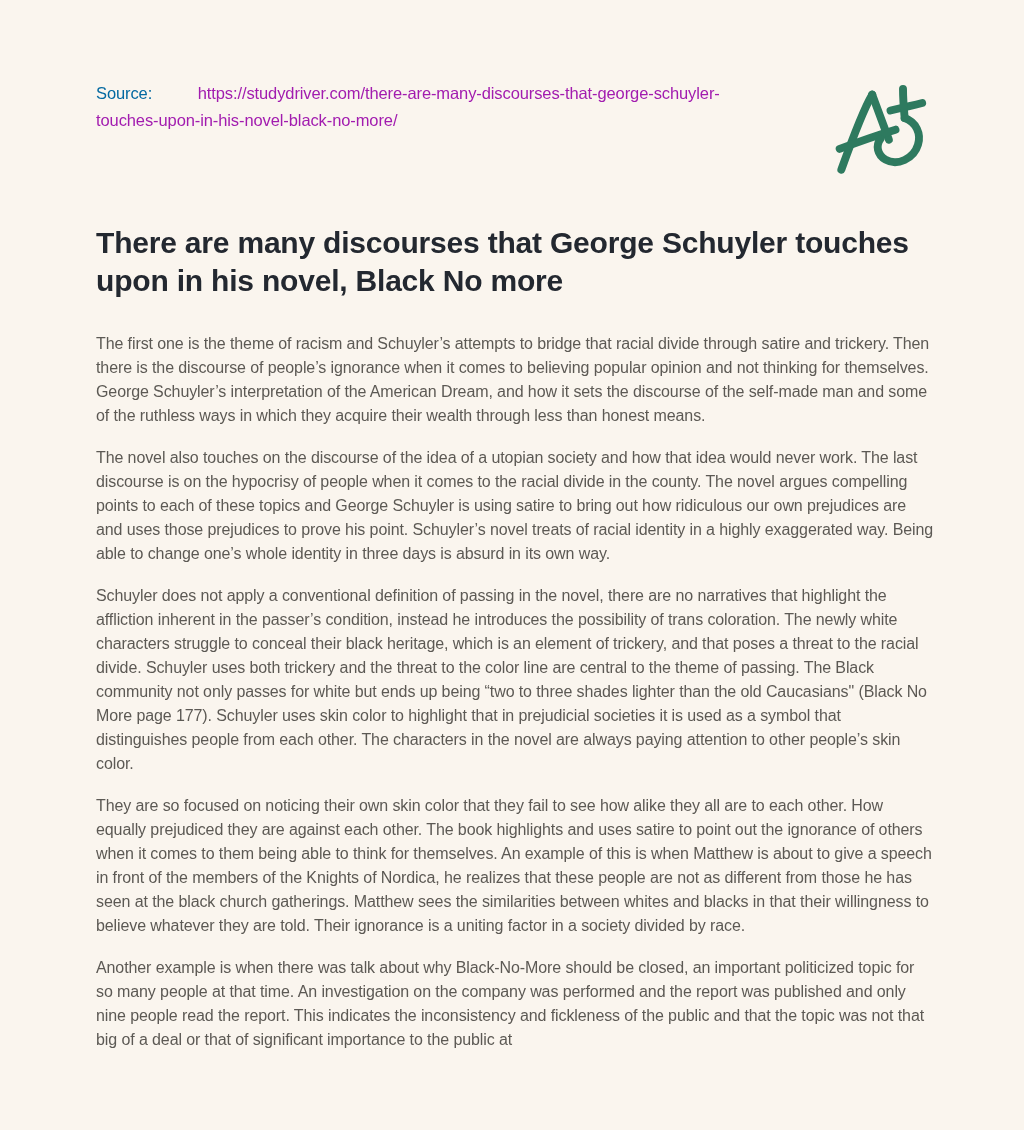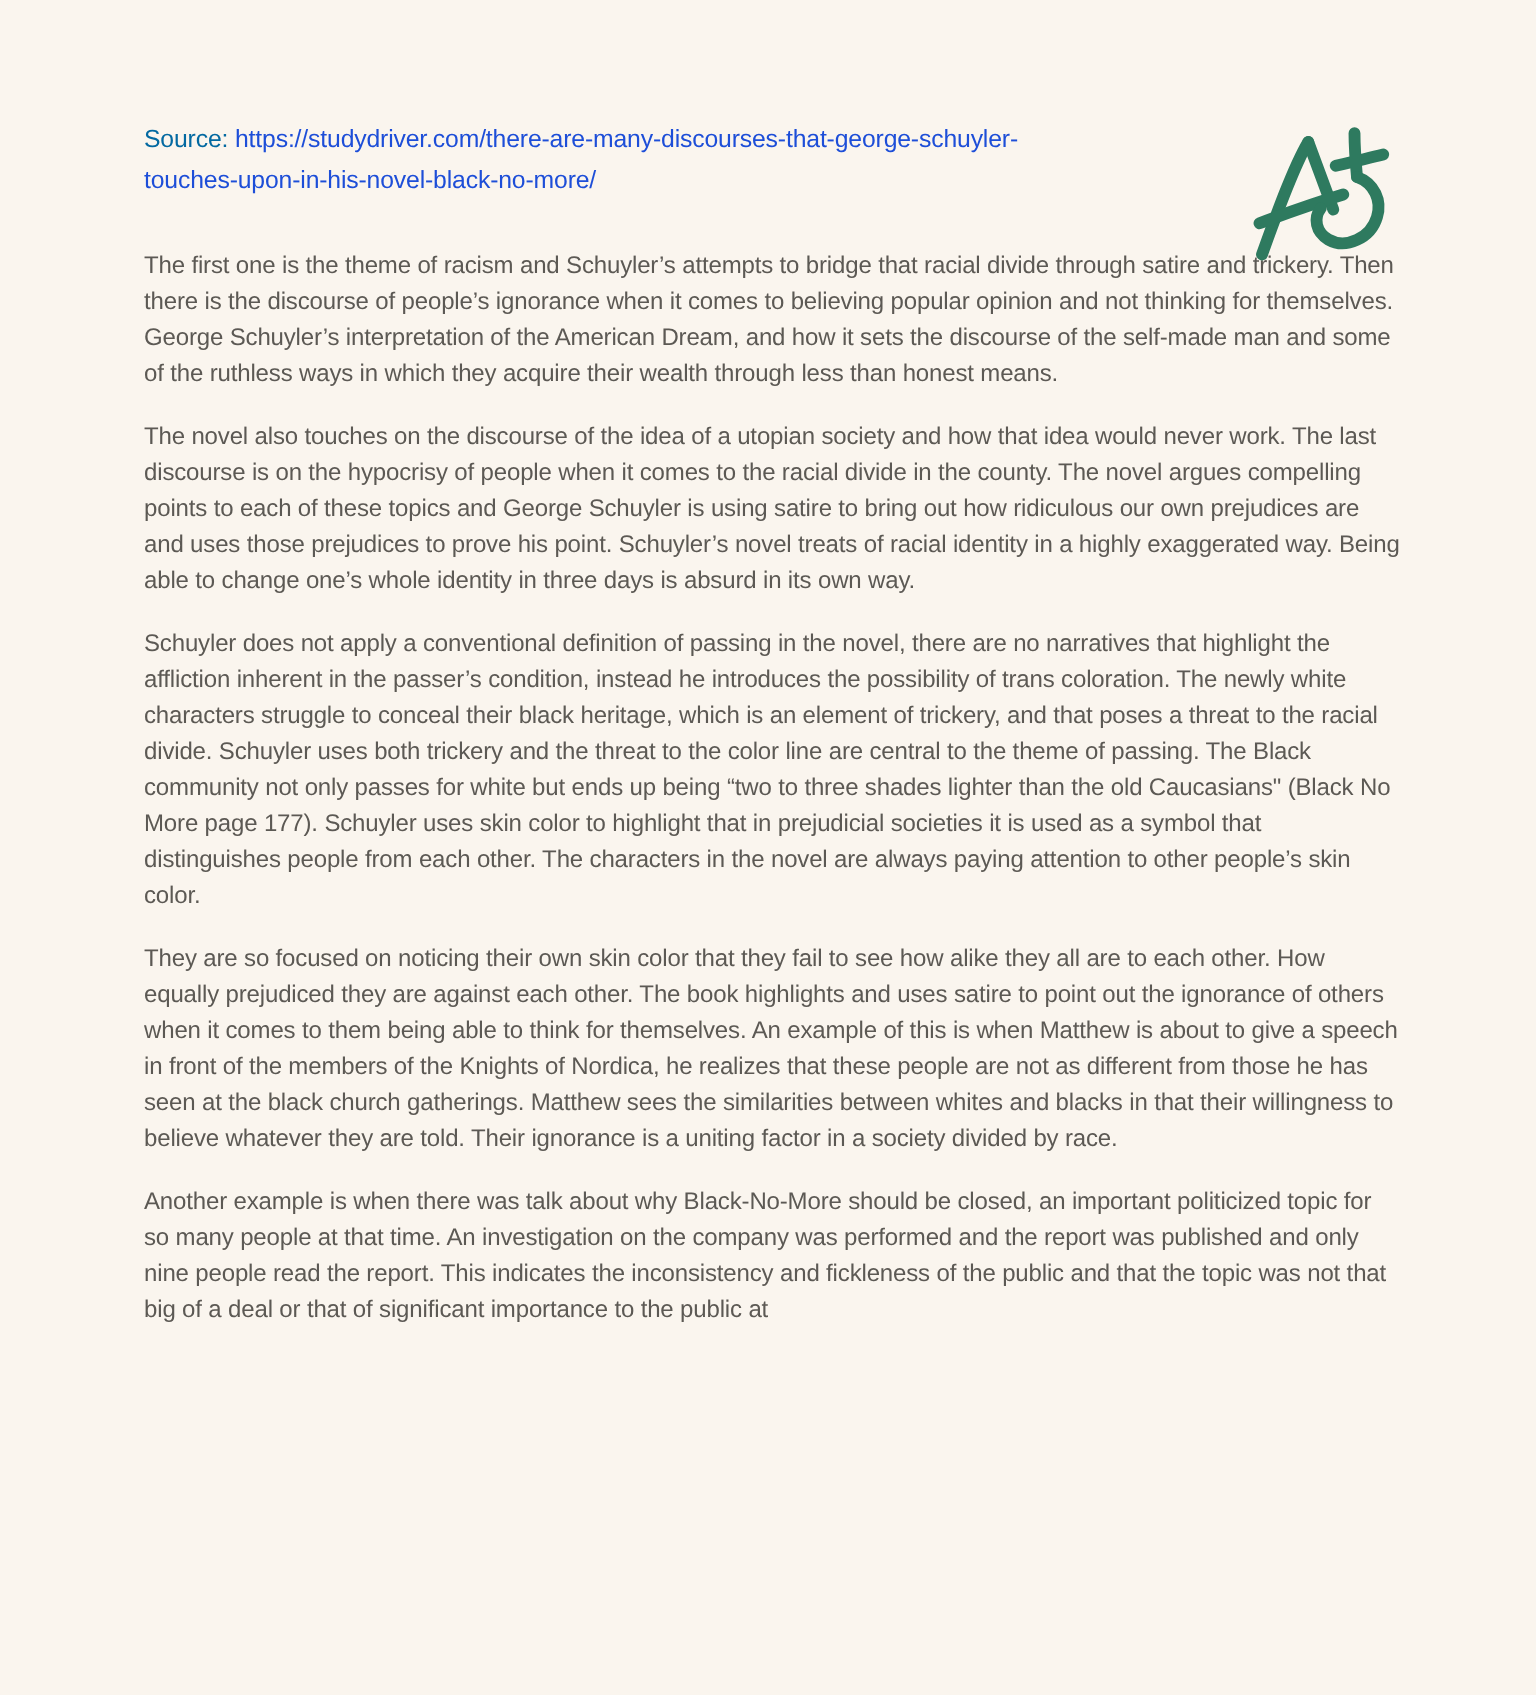--- a/index.html
+++ b/index.html
@@ -35,23 +35,24 @@
     margin: 18px 0 0 0;
     max-width: 640px;
     font-size: 16.5px;
     line-height: 27px;
     letter-spacing: -0.1px;
   }
   .source-label {
     color: #0369a1;
   }
   .source-link {
-    color: #1d4ed8;
+    color: #a21caf;
     text-decoration: none;
     word-break: break-word;
+    margin-left: 41px;
   }
   .logo {
     position: absolute;
     top: 2px;
     right: 4px;
     width: 100px;
     height: 102px;
   }
   .essay-title {
     margin: 90px 0 0 0;
@@ -94,20 +95,21 @@
 
         <path d="M75 33 C 88 30, 101 27, 113 24"></path>
 
         <path d="M90 7 C 90 19, 91 31, 92 42"></path>
 
         <path d="M92 42 C 106 47, 112 61, 108 74 C 103 91, 83 100, 69 92 C 59 86, 57 75, 63 67"></path>
       </svg>
     </span>
   </div>
 
+  <h2 class="essay-title">There are many discourses that George Schuyler touches upon in his novel, Black No more</h2>
 
   <div class="essay-body">
     <p>The first one is the theme of racism and Schuyler’s attempts to bridge that racial divide through satire and trickery. Then there is the discourse of people’s ignorance when it comes to believing popular opinion and not thinking for themselves. George Schuyler’s interpretation of the American Dream, and how it sets the discourse of the self-made man and some of the ruthless ways in which they acquire their wealth through less than honest means.</p>
     <p>The novel also touches on the discourse of the idea of a utopian society and how that idea would never work. The last discourse is on the hypocrisy of people when it comes to the racial divide in the county. The novel argues compelling points to each of these topics and George Schuyler is using satire to bring out how ridiculous our own prejudices are and uses those prejudices to prove his point. Schuyler’s novel treats of racial identity in a highly exaggerated way. Being able to change one’s whole identity in three days is absurd in its own way.</p>
     <p>Schuyler does not apply a conventional definition of passing in the novel, there are no narratives that highlight the affliction inherent in the passer’s condition, instead he introduces the possibility of trans coloration. The newly white characters struggle to conceal their black heritage, which is an element of trickery, and that poses a threat to the racial divide. Schuyler uses both trickery and the threat to the color line are central to the theme of passing. The Black community not only passes for white but ends up being “two to three shades lighter than the old Caucasians" (Black No More page 177). Schuyler uses skin color to highlight that in prejudicial societies it is used as a symbol that distinguishes people from each other. The characters in the novel are always paying attention to other people’s skin color.</p>
     <p>They are so focused on noticing their own skin color that they fail to see how alike they all are to each other. How equally prejudiced they are against each other. The book highlights and uses satire to point out the ignorance of others when it comes to them being able to think for themselves. An example of this is when Matthew is about to give a speech in front of the members of the Knights of Nordica, he realizes that these people are not as different from those he has seen at the black church gatherings. Matthew sees the similarities between whites and blacks in that their willingness to believe whatever they are told. Their ignorance is a uniting factor in a society divided by race.</p>
     <p>Another example is when there was talk about why Black-No-More should be closed, an important politicized topic for so many people at that time. An investigation on the company was performed and the report was published and only nine people read the report. This indicates the inconsistency and fickleness of the public and that the topic was not that big of a deal or that of significant importance to the public at</p>
   </div>
 
 </div>

